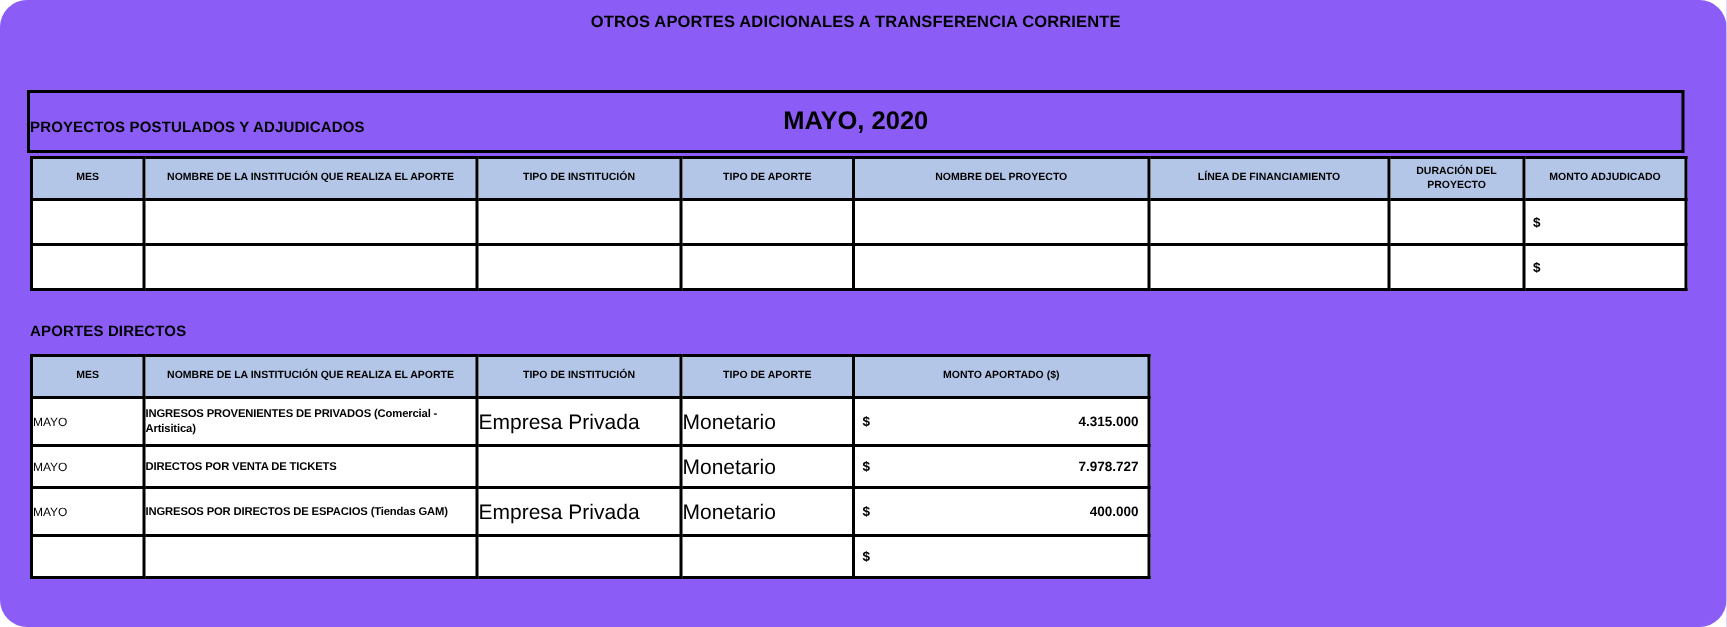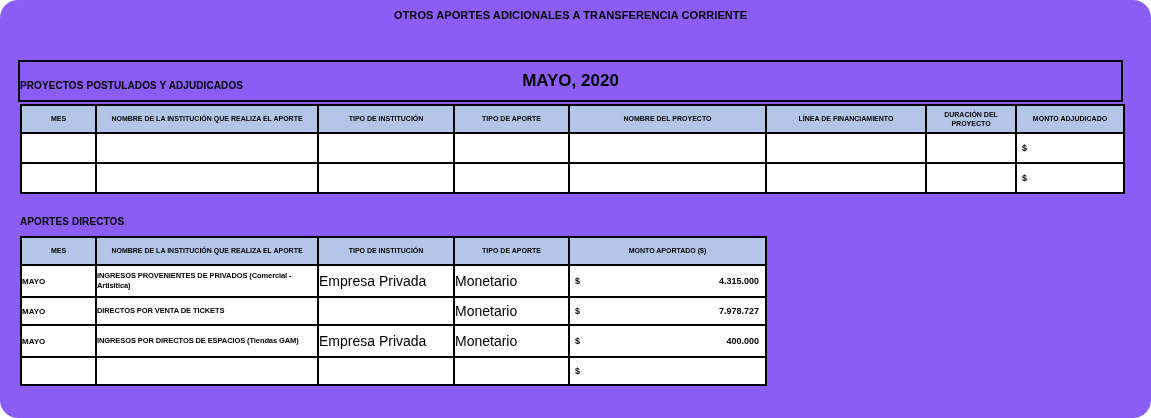--- a/index.html
+++ b/index.html
@@ -65,21 +65,21 @@
     line-height: 1.35;
     padding: 2px 2px;
   }
   tr.hdr-row  { height: 28px; }
   tr.row-30   { height: 30px; }
   tr.row-32   { height: 32px; }
   tr.row-28   { height: 28px; }
 
   td.cell-mes {
     font-size: 8px;
-    font-weight: bold;
+    font-weight: normal;
     padding-left: 4px;
   }
   td.cell-inst {
     font-size: 7.5px;
     font-weight: bold;
     letter-spacing: -0.1px;
     line-height: 1.3;
     padding: 2px 2px 2px 4px;
   }
   td.cell-plain {

